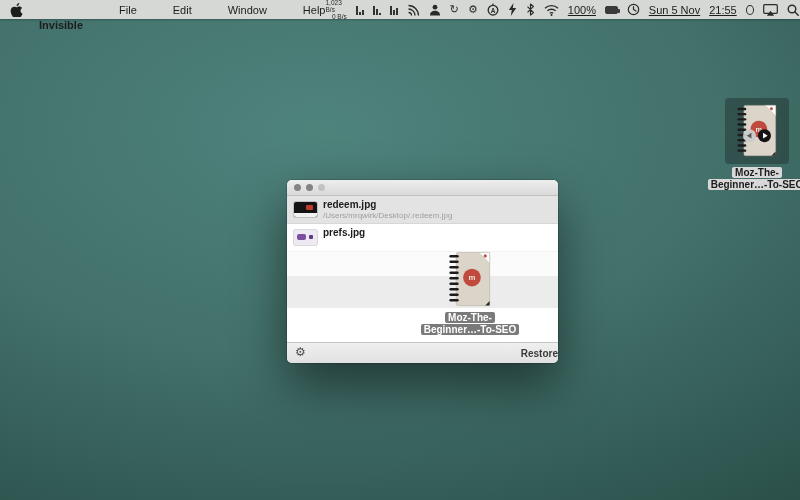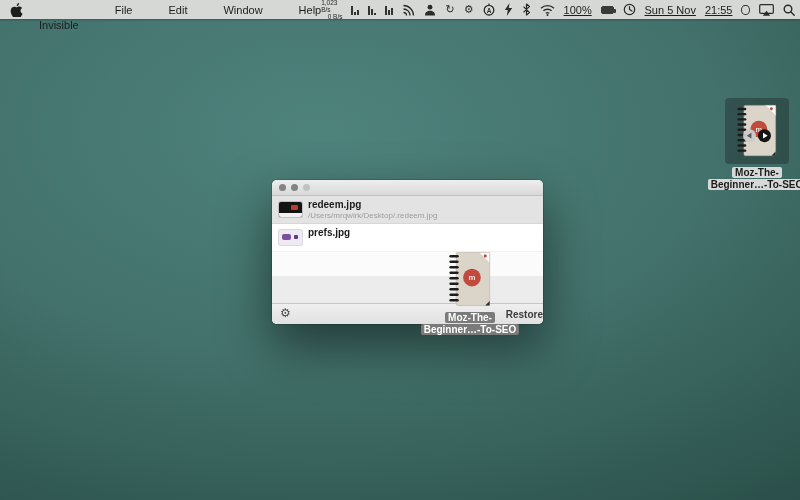--- a/index.html
+++ b/index.html
@@ -5,36 +5,36 @@
   html,body{margin:0;padding:0;}
   *{box-sizing:border-box;}
   body{font-family:"Liberation Sans","DejaVu Sans",sans-serif;-webkit-font-smoothing:antialiased;}
   .desktop{position:relative;width:800px;height:500px;overflow:hidden;
     background:radial-gradient(130% 120% at 40% 26%, #4e837c 0%, #43716b 38%, #305751 68%, #1e3b38 100%);}
   
   .menubar{position:absolute;top:0;left:0;width:800px;height:19px;background:#d5d8d4;
     display:flex;align-items:center;padding:0 10px;font-size:11px;color:#1d1d1d;
     box-shadow:0 1px 2px rgba(0,0,0,.25);z-index:50;}
   .mb-left{display:flex;align-items:center;gap:16px;}
-  .mb-app{font-weight:normal;margin-top:31px;}
+  .mb-app{font-weight:bold;margin-top:31px;}
   .mb-menu{cursor:default;margin-left:20px;}
   .mb-right{margin-left:auto;display:flex;align-items:center;gap:9px;}
   .netspeed{display:flex;flex-direction:column;align-items:flex-end;font-size:6.5px;line-height:7px;color:#2a2a2a;}
   .bars{display:flex;align-items:flex-end;gap:1px;height:11px;}
   .bars i{display:block;width:2px;background:#323232;}
   .icon-svg{display:block;}
   .glyph{font-size:11px;line-height:11px;color:#2a2a2a;}
   .battery{position:relative;width:16px;height:8px;border:1px solid #3a3a3a;border-radius:2px;background:#3a3a3a;}
   .battery:after{content:"";position:absolute;right:-3px;top:2px;width:2px;height:4px;background:#3a3a3a;border-radius:0 1px 1px 0;}
   .siri{width:10px;height:10px;border:1.6px solid #2e2e2e;border-radius:50%;}
   .nc-list{display:flex;flex-direction:column;gap:2px;}
   .nc-list i{display:block;width:11px;height:1.6px;background:#2e2e2e;}
   .mb-text{white-space:nowrap;text-decoration:underline;}
   
-  .window{position:absolute;left:272px;top:180px;width:271px;height:144px;border-radius:5px;overflow:hidden;
+  .window{position:absolute;left:287px;top:180px;width:271px;height:183px;border-radius:5px;overflow:hidden;
     background:#fff;box-shadow:0 22px 50px rgba(0,0,0,.5),0 0 0 1px rgba(0,0,0,.15);z-index:10;}
   .titlebar{height:16px;background:linear-gradient(#eeeeee,#d9d9d9);border-bottom:1px solid #c0c0c0;
     display:flex;align-items:center;padding:0 7px;gap:5px;}
   .tl-dot{width:7px;height:7px;border-radius:50%;}
   .dot1,.dot2{background:#848484;}
   .dot3{background:#c2c2c2;}
   .filerow{position:relative;height:28px;padding:3px 6px 0 36px;border-bottom:1px solid rgba(0,0,0,.05);}
   .row-0{background:#e3e3e3;}
   .row-1{background:#ffffff;}
   .f-name{font-size:10px;font-weight:bold;color:#1c1c1c;line-height:12px;}

